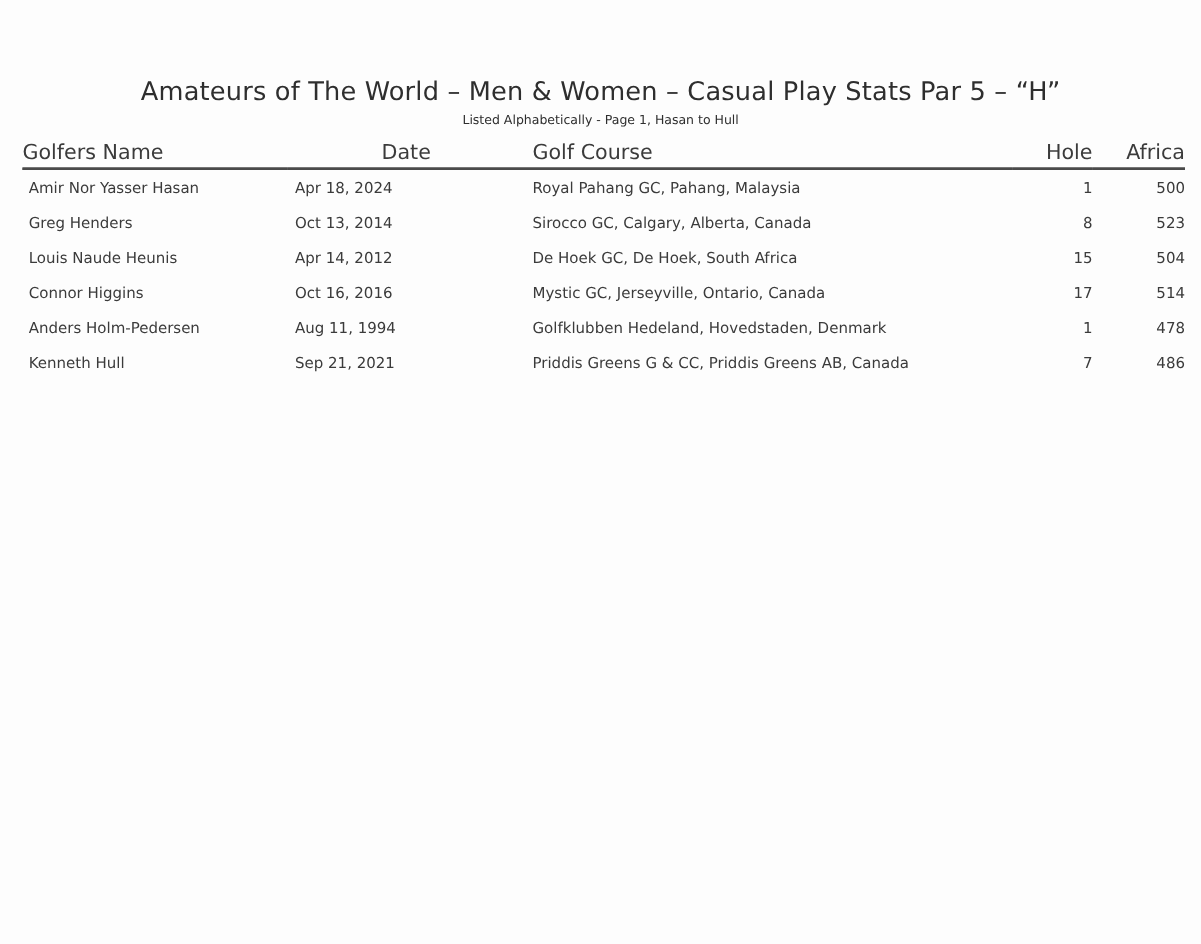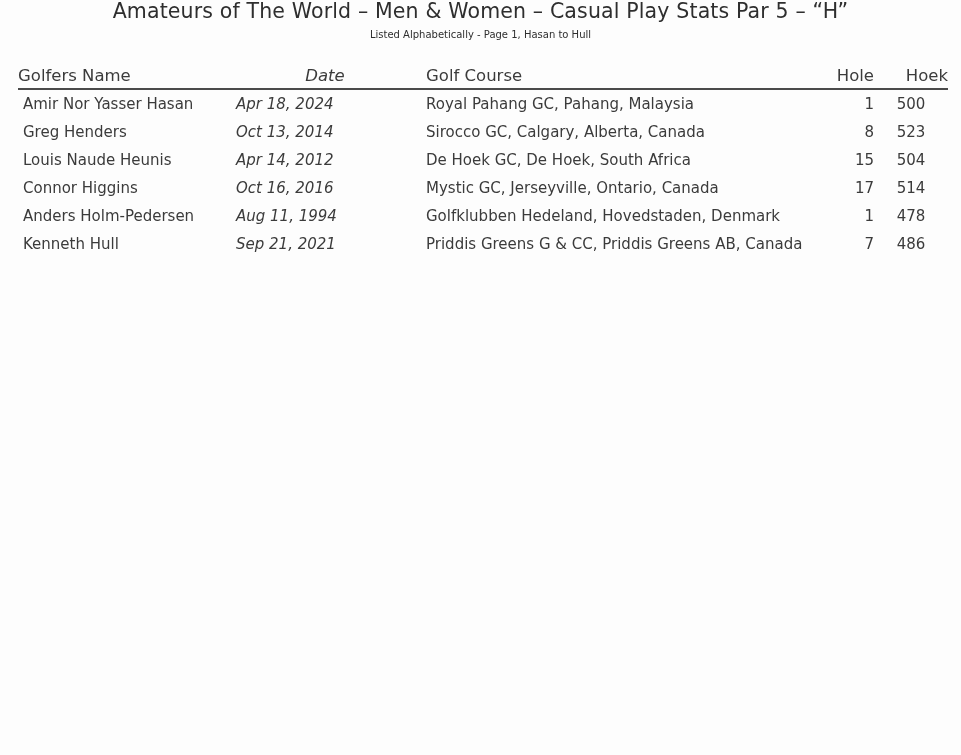--- a/index.html
+++ b/index.html
@@ -18,21 +18,23 @@
 
   .page {
     position: relative;
     width: 961px;
     height: 755px;
     background: #fdfdfd;
   }
 
   
   .title-block {
+    padding-top: 16px;
     text-align: center;
+    margin-top: 46px;
   }
   .doc-title {
     font-size: 20.5px;
     font-weight: 400;
     letter-spacing: 0.15px;
     color: #2e2e2e;
     line-height: 1.15;
     margin: 0;
     white-space: nowrap;
   }
@@ -73,29 +75,29 @@
   thead tr.head-row th {
     border-bottom: 2px solid #4a4a4a;
   }
 
   table.stats tbody td {
     padding: 2px 0 2px 0;
     height: 24px;
     line-height: 20px;
     white-space: nowrap;
     vertical-align: middle;
-    font-size: 15px;
+    font-size: 12px;
   }
 
   
   .col-name   { width: 212px; text-align: left;   }
-  .col-date   { width: 190px; text-align: left;   padding-left: 6px !important; font-style: italic; }
+  .col-date   { width: 190px; text-align: left;   padding-left: 6px !important; }
   .col-course { width: 384px; text-align: left;   padding-left: 6px !important; }
   .col-hole   { width: 64px;  text-align: right;  }
-  .col-yards  { width: 74px;  text-align: center;  }
+  .col-yards  { width: 74px;  text-align: right;  }
 
   th.col-date   { text-align: center; padding-left: 0 !important; }
   th.col-course { text-align: left;   padding-left: 6px !important; }
   th.col-hole   { text-align: right; }
   th.col-yards  { text-align: right; }
 
   td.col-name   { padding-left: 5px !important; }
 </style>
 </head>
 <body>
@@ -108,21 +110,21 @@
   </div>
 
   <div class="table-wrap">
     <table class="stats">
       <thead>
         <tr class="head-row">
           <th class="col-name">Golfers Name</th>
           <th class="col-date">Date</th>
           <th class="col-course">Golf Course</th>
           <th class="col-hole">Hole</th>
-          <th class="col-yards">Hoek</th>
+          <th class="col-yards">Africa</th>
         </tr>
       </thead>
       <tbody id="stats-body">
           <tr>
             <td class="col-name">Amir Nor Yasser Hasan</td>
             <td class="col-date">Apr 18, 2024</td>
             <td class="col-course">Royal Pahang GC, Pahang, Malaysia</td>
             <td class="col-hole">1</td>
             <td class="col-yards">500</td>
           </tr>

